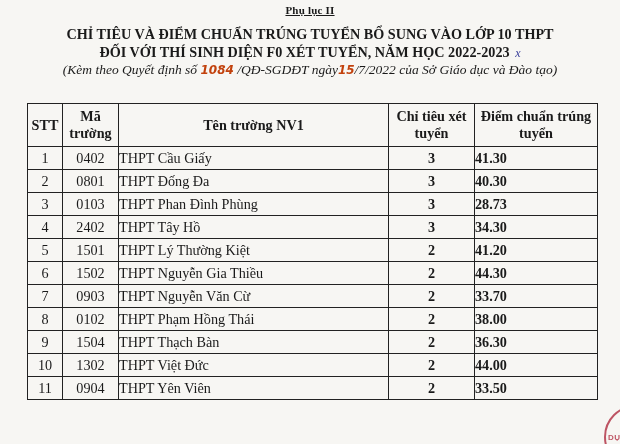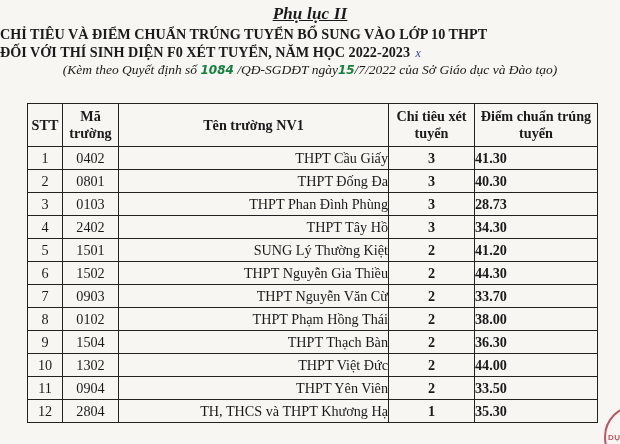--- a/index.html
+++ b/index.html
@@ -6,53 +6,53 @@
     body {
       width: 620px; height: 444px; overflow: hidden;
       background: #f7f6f3;
       font-family: "Liberation Serif", "DejaVu Serif", serif;
       color: #1a1a1a;
       position: relative;
     }
     .page { position: absolute; left: 0; top: 0; width: 620px; height: 444px; }
     .appendix-title {
       position: absolute; top: 4px; left: 0; width: 620px;
-      text-align: center; font-weight: bold; font-size: 17px;
-      text-decoration: underline; letter-spacing: 0.2px; font-style: italic;
+      text-align: center; font-weight: bold; font-size: 11px;
+      text-decoration: underline; letter-spacing: 0.2px;
     }
     .main-title {
-      position: absolute; left: 0; width: 620px; text-align: left;
+      position: absolute; left: 0; width: 620px; text-align: center;
       font-weight: bold; font-size: 14.2px; line-height: 18px;
     }
     .main-title.l1 { top: 25px; }
     .main-title.l2 { top: 43px; }
     .handmark { color: #3a3f9a; font-style: italic; font-weight: normal; font-size: 12px; margin-left: 2px; }
     .subtitle {
       position: absolute; top: 61px; left: 0; width: 620px;
       text-align: center; font-style: italic; font-size: 13.5px; line-height: 18px;
     }
-    .hand { color: #15803d; font-family: "DejaVu Sans", sans-serif; font-style: italic; font-weight: bold; font-size: 12px; }
+    .hand { color: #c2410c; font-family: "DejaVu Sans", sans-serif; font-style: italic; font-weight: bold; font-size: 12px; }
 
     table.doc {
       position: absolute; left: 27px; top: 103px;
       border-collapse: collapse; table-layout: fixed;
       width: 570px;
       font-size: 14.2px;
     }
     table.doc th, table.doc td {
       border: 1.4px solid #222;
       padding: 0;
       height: 22px;
       line-height: 17px;
       white-space: nowrap;
       overflow: hidden;
     }
     table.doc th { font-weight: bold; text-align: center; height: 42px; white-space: normal; line-height: 17px; }
     td.stt, td.code { text-align: center; }
-    td.name { text-align: right; padding-left: 3px; }
+    td.name { text-align: left; padding-left: 3px; }
     td.quota { text-align: center; font-weight: bold; }
     td.score { text-align: left; font-weight: bold; }
     .stamp {
       position: absolute; left: 604px; top: 405px; width: 60px; height: 60px;
       border: 2px solid #b4384a; border-radius: 50%;
       color: #b4384a; font-family: "Liberation Sans", sans-serif; font-weight: bold; font-size: 8px;
       opacity: 0.85;
     }
     .stamp span { position: absolute; left: 2px; top: 26px; letter-spacing: 0.5px; }
   </style>
@@ -112,21 +112,21 @@
         <tr>
     <td class="stt">4</td>
     <td class="code">2402</td>
     <td class="name">THPT Tây Hồ</td>
     <td class="quota">3</td>
     <td class="score">34.30</td>
   </tr>
         <tr>
     <td class="stt">5</td>
     <td class="code">1501</td>
-    <td class="name">SUNG Lý Thường Kiệt</td>
+    <td class="name">THPT Lý Thường Kiệt</td>
     <td class="quota">2</td>
     <td class="score">41.20</td>
   </tr>
         <tr>
     <td class="stt">6</td>
     <td class="code">1502</td>
     <td class="name">THPT Nguyễn Gia Thiều</td>
     <td class="quota">2</td>
     <td class="score">44.30</td>
   </tr>
@@ -158,26 +158,19 @@
     <td class="quota">2</td>
     <td class="score">44.00</td>
   </tr>
         <tr>
     <td class="stt">11</td>
     <td class="code">0904</td>
     <td class="name">THPT Yên Viên</td>
     <td class="quota">2</td>
     <td class="score">33.50</td>
   </tr>
-        <tr>
-    <td class="stt">12</td>
-    <td class="code">2804</td>
-    <td class="name">TH, THCS và THPT Khương Hạ</td>
-    <td class="quota">1</td>
-    <td class="score">35.30</td>
-  </tr>
       </tbody>
   </table>
 
   <div class="stamp">
     <span>DỤC · ẠO</span>
   </div>
 </div>
 
 </body></html>

